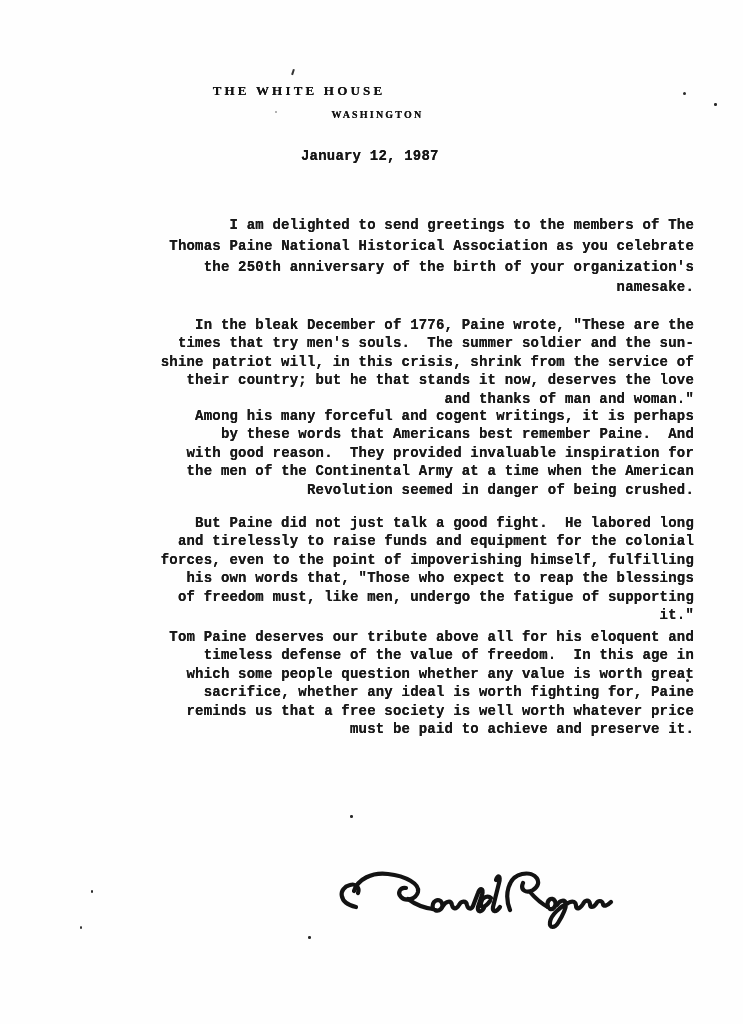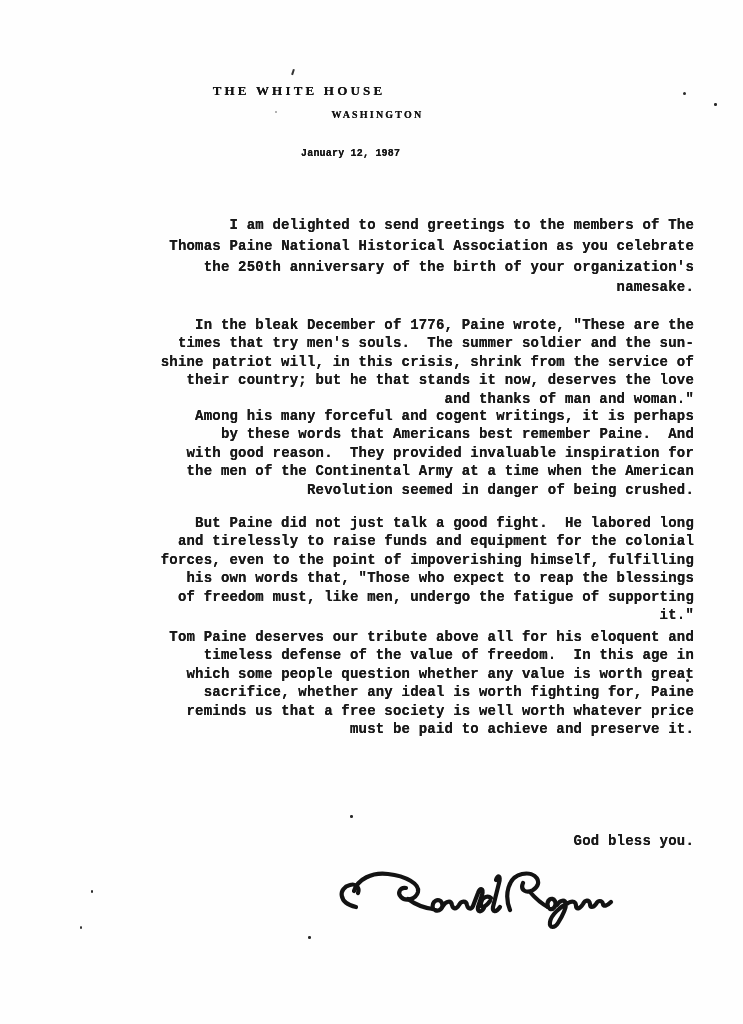--- a/index.html
+++ b/index.html
@@ -31,21 +31,21 @@
     font-family: "Liberation Serif", serif;
     font-weight: bold;
     font-size: 10px;
     letter-spacing: 2.2px;
     color: #141414;
     text-shadow: 0 0 0.6px #141414;
   }
   .dateline {
     position: absolute; top: 148px; left: 301px;
     font-weight: bold;
-    font-size: 10px;
+    font-size: 14px;
     letter-spacing: 0.2px;
     color: #161616;
     text-shadow: 0 0 0.6px #161616;
   }
   .para {
     position: absolute; left: 104px; width: 590px;
     font-weight: bold;
     font-size: 14px;
     line-height: 18.4px;
     letter-spacing: 0.2px;
@@ -114,21 +114,20 @@
 it."</div>
 
   <div class="para para-5">Tom Paine deserves our tribute above all for his eloquent and
 timeless defense of the value of freedom.  In this age in
 which some people question whether any value is worth great
 sacrifice, whether any ideal is worth fighting for, Paine
 reminds us that a free society is well worth whatever price
 must be paid to achieve and preserve it.</div>
 
 
-  <div class="para closing">God bless you.</div>
 
   <div class="signature-wrap" role="img" aria-label="Ronald Reagan">
     <svg width="320" height="95" viewBox="0 0 320 95">
       <g stroke="#131313" stroke-width="4.2" fill="none" stroke-linecap="round" stroke-linejoin="round">
 
         <path d="M 26,52 C 8,48 8,33 20,30 C 26,28 30,33 28,38"></path>
         <path d="M 24,36 C 28,24 42,17 58,19 C 76,21 90,29 88,37 C 86,44 76,47 71,42 C 67,38 70,32 76,33"></path>
         <path d="M 78,44 C 86,50 95,53 103,54"></path>
 
         <path d="M 103,54 C 101,46 109,42 112,48 C 114,53 109,57 105,55"></path>

